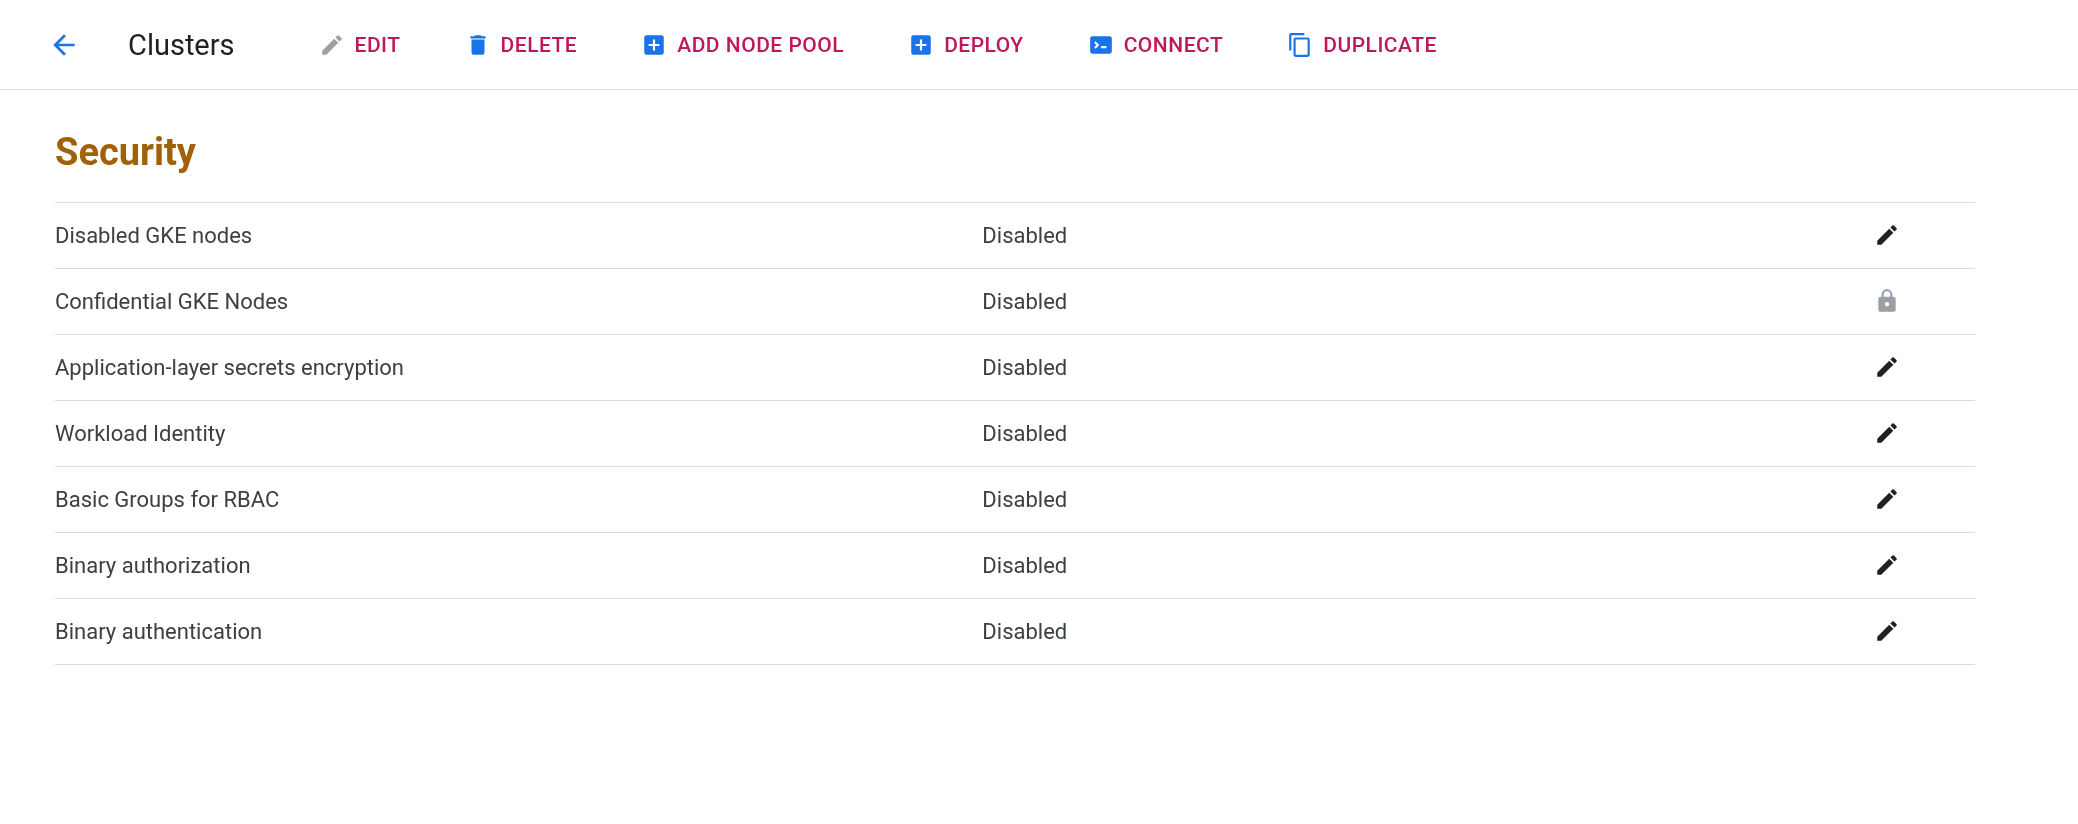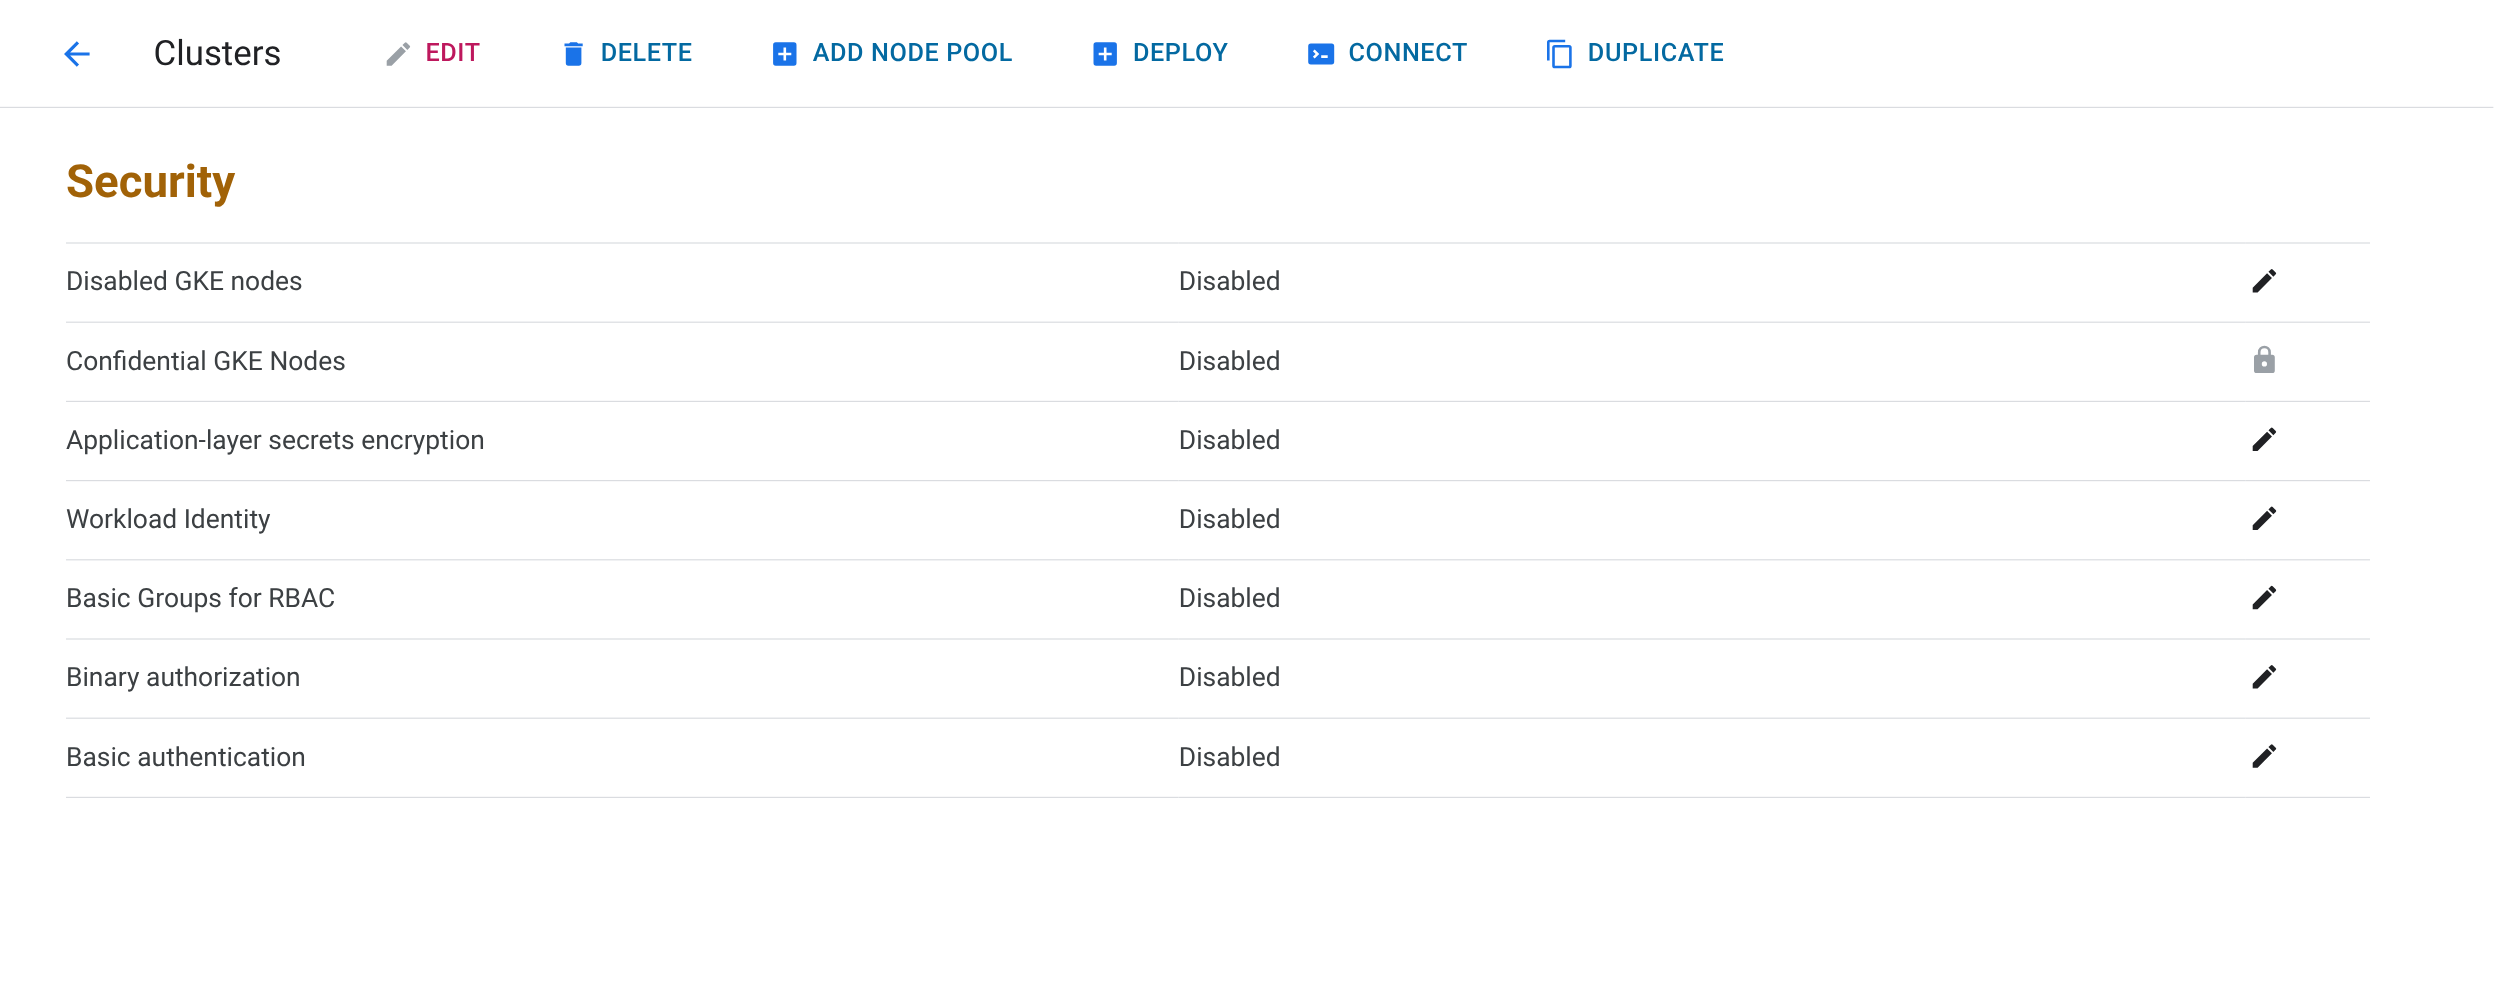--- a/index.html
+++ b/index.html
@@ -50,21 +50,21 @@
     .toolbar-btn {
       display: flex;
       align-items: center;
       gap: 10px;
       background: none;
       border: none;
       font-size: 21px;
       font-weight: 500;
       letter-spacing: 0.5px;
       cursor: pointer;
-      color: #0369a1;
+      color: #be185d;
       font-family: inherit;
       text-transform: uppercase;
       padding: 8px 4px;
     }
     .toolbar-btn.disabled {
       color: #be185d;
     }
     .toolbar-btn .icon {
       display: flex;
       align-items: center;
@@ -256,21 +256,21 @@
         <tr class="settings-row">
           <td class="col-label">Binary authorization</td>
           <td class="col-value">Disabled</td>
           <td class="col-action"><span class="action-icon edit">
               <svg viewBox="0 0 24 24">
                 <path d="M3 17.25V21h3.75L17.81 9.94l-3.75-3.75L3 17.25zM20.71 7.04a1 1 0 0 0 0-1.41l-2.34-2.34a1 1 0 0 0-1.41 0l-1.83 1.83 3.75 3.75 1.83-1.83z"></path>
               </svg>
             </span></td>
         </tr>
         <tr class="settings-row">
-          <td class="col-label">Basic authentication</td>
+          <td class="col-label">Binary authentication</td>
           <td class="col-value">Disabled</td>
           <td class="col-action"><span class="action-icon edit">
               <svg viewBox="0 0 24 24">
                 <path d="M3 17.25V21h3.75L17.81 9.94l-3.75-3.75L3 17.25zM20.71 7.04a1 1 0 0 0 0-1.41l-2.34-2.34a1 1 0 0 0-1.41 0l-1.83 1.83 3.75 3.75 1.83-1.83z"></path>
               </svg>
             </span></td>
         </tr>
       </tbody>
   </table>
 </div>

